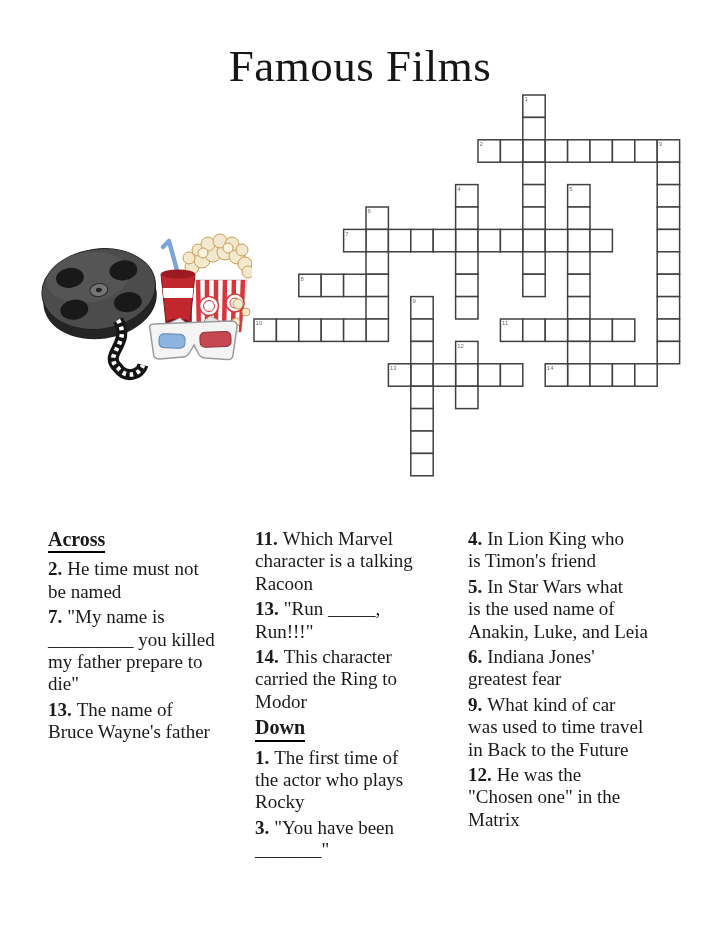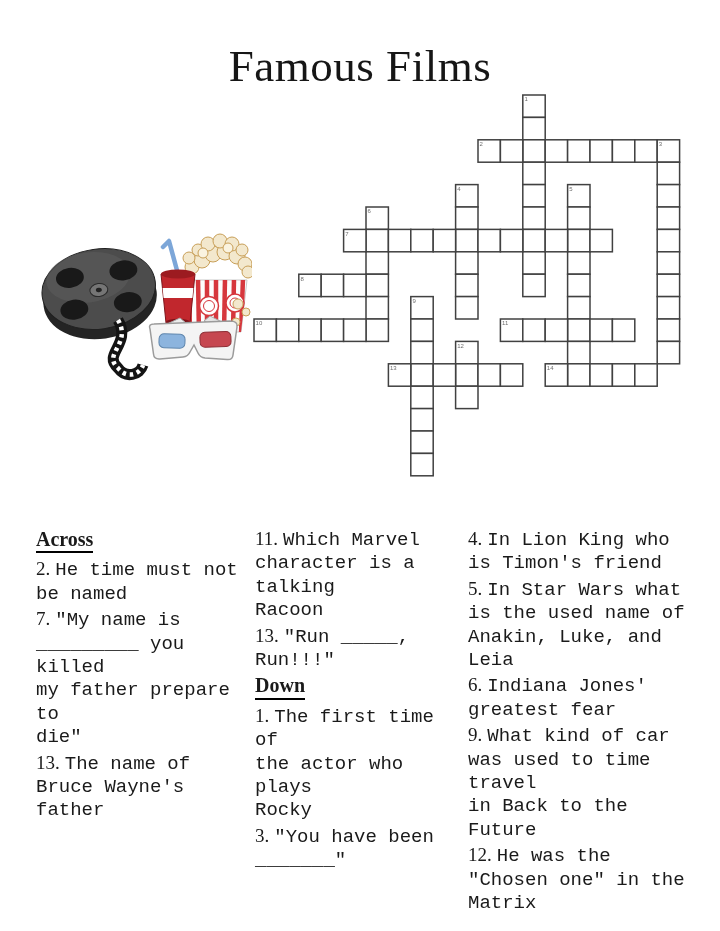--- a/index.html
+++ b/index.html
@@ -8,29 +8,29 @@
   .title{position:absolute;top:40px;left:0;width:720px;text-align:center;
          font-size:45px;font-weight:normal;margin:0;letter-spacing:0.5px;}
   
   .crossword{position:absolute;left:253px;top:94px;width:428px;height:383px;}
   .cell{fill:#ffffff;stroke:#414141;stroke-width:1.5;}
   .cellnum{font-family:"Liberation Sans",sans-serif;font-size:6px;fill:#6e6e6e;}
   
   .clipart{position:absolute;left:32px;top:222px;width:220px;height:165px;}
   
   .clues{position:absolute;top:528px;font-size:19px;line-height:22.4px;color:#1a1a1a;}
-  .col1{left:36px;width:208px;}
+  .col1{left:48px;width:208px;}
   .col2{left:255px;width:205px;}
   .col3{left:468px;width:218px;}
   .hdr{font-weight:bold;font-size:20px;margin:0 0 5px 0;}
   .hdr span{display:inline-block;border-bottom:2.5px solid #000;padding-bottom:1px;}
   .hdr.mid{margin-top:0;}
   .clue{margin:0 0 3px 0;}
-  .clue b{font-weight:normal;margin-right:5px;}
-  .clue span{white-space:pre-line;font-family:Liberation Mono, monospace;}
+  .clue b{font-weight:bold;margin-right:5px;}
+  .clue span{white-space:pre-line;}
 </style>
 </head>
 <body>
 
 <h1 class="title">Famous Films</h1>
 
 <svg id="crossword" class="crossword" viewBox="-1 -1 428 383">
     <rect x="268.79999999999995" y="0" width="22.4" height="22.4" class="cell"></rect>
     <rect x="268.79999999999995" y="22.4" width="22.4" height="22.4" class="cell"></rect>
     <rect x="268.79999999999995" y="44.8" width="22.4" height="22.4" class="cell"></rect>
@@ -224,20 +224,23 @@
   <p class="clue"><b>13.</b><span>The name of
 Bruce Wayne's father</span></p>
 </div>
 
 <div class="clues col2">
   <p class="clue"><b>11.</b><span>Which Marvel
 character is a talking
 Racoon</span></p>
   <p class="clue"><b>13.</b><span>"Run _____,
 Run!!!"</span></p>
+  <p class="clue"><b>14.</b><span>This character
+carried the Ring to
+Modor</span></p>
   <div class="hdr mid"><span>Down</span></div>
   <p class="clue"><b>1.</b><span>The first time of
 the actor who plays
 Rocky</span></p>
   <p class="clue"><b>3.</b><span>"You have been
 _______"</span></p>
 </div>
 
 <div class="clues col3">
   <p class="clue"><b>4.</b><span>In Lion King who

